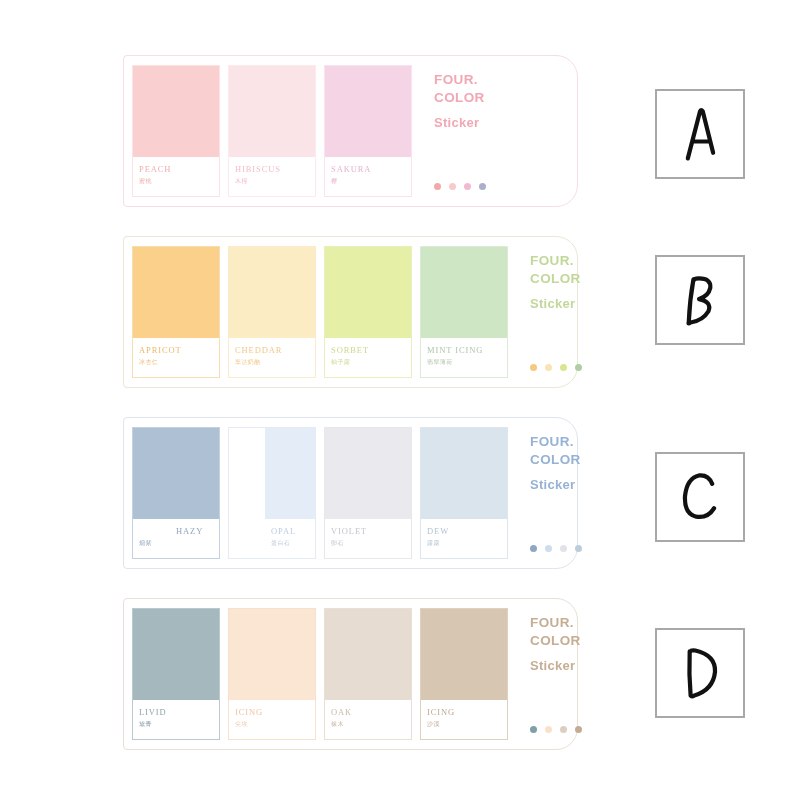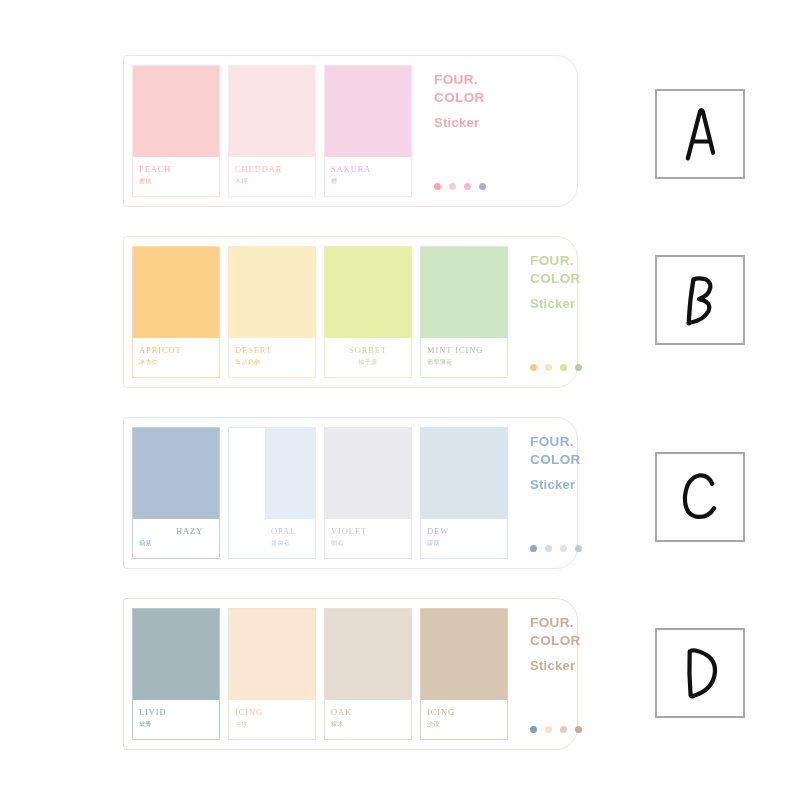--- a/index.html
+++ b/index.html
@@ -157,21 +157,21 @@
           <div class="swatch" style="border-color: rgb(251, 227, 227);">
             <div class="swatch-color" style="background: rgb(249, 207, 207);"></div>
             <div class="swatch-meta">
               <div class="swatch-name" style="color: rgb(240, 175, 175);">PEACH</div>
               <div class="swatch-cn" style="color: rgb(240, 175, 175);">蜜桃</div>
             </div>
           </div>
           <div class="swatch" style="border-color: rgb(251, 234, 238);">
             <div class="swatch-color" style="background: rgb(250, 228, 232);"></div>
             <div class="swatch-meta">
-              <div class="swatch-name" style="color: rgb(242, 191, 198);">CHEDDAR</div>
+              <div class="swatch-name" style="color: rgb(242, 191, 198);">HIBISCUS</div>
               <div class="swatch-cn" style="color: rgb(242, 191, 198);">木槿</div>
             </div>
           </div>
           <div class="swatch" style="border-color: rgb(248, 228, 239);">
             <div class="swatch-color" style="background: rgb(245, 213, 229);"></div>
             <div class="swatch-meta">
               <div class="swatch-name" style="color: rgb(231, 180, 206);">SAKURA</div>
               <div class="swatch-cn" style="color: rgb(231, 180, 206);">樱</div>
             </div>
           </div>
@@ -195,25 +195,25 @@
           <div class="swatch" style="border-color: rgb(247, 222, 176);">
             <div class="swatch-color" style="background: rgb(250, 208, 138);"></div>
             <div class="swatch-meta">
               <div class="swatch-name" style="color: rgb(235, 186, 108);">APRICOT</div>
               <div class="swatch-cn" style="color: rgb(235, 186, 108);">冰杏仁</div>
             </div>
           </div>
           <div class="swatch" style="border-color: rgb(250, 235, 206);">
             <div class="swatch-color" style="background: rgb(252, 236, 196);"></div>
             <div class="swatch-meta">
-              <div class="swatch-name" style="color: rgb(239, 201, 138);">DESERT</div>
+              <div class="swatch-name" style="color: rgb(239, 201, 138);">CHEDDAR</div>
               <div class="swatch-cn" style="color: rgb(239, 201, 138);">车达奶酪</div>
             </div>
           </div>
-          <div class="swatch" style="border-color: rgb(233, 240, 190); text-align: center;">
+          <div class="swatch" style="border-color: rgb(233, 240, 190);">
             <div class="swatch-color" style="background: rgb(229, 239, 166);"></div>
             <div class="swatch-meta">
               <div class="swatch-name" style="color: rgb(204, 217, 140);">SORBET</div>
               <div class="swatch-cn" style="color: rgb(204, 217, 140);">柚子露</div>
             </div>
           </div>
           <div class="swatch" style="border-color: rgb(220, 235, 214);">
             <div class="swatch-color" style="background: rgb(206, 230, 196);"></div>
             <div class="swatch-meta">
               <div class="swatch-name" style="color: rgb(175, 198, 170);">MINT ICING</div>

